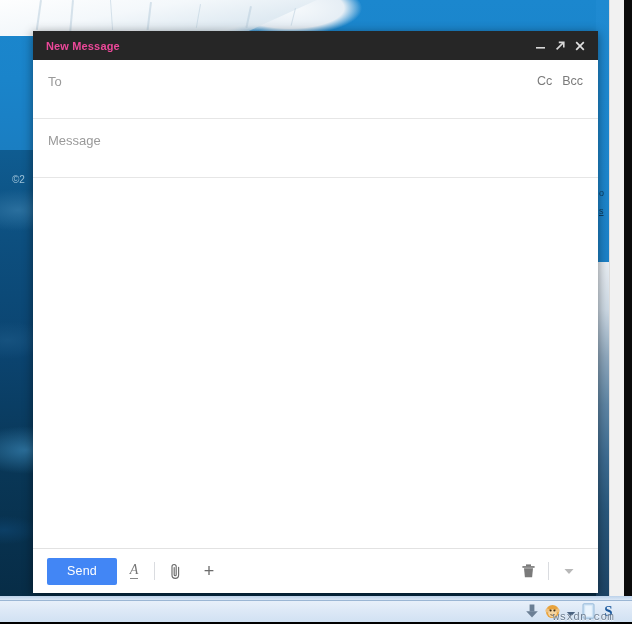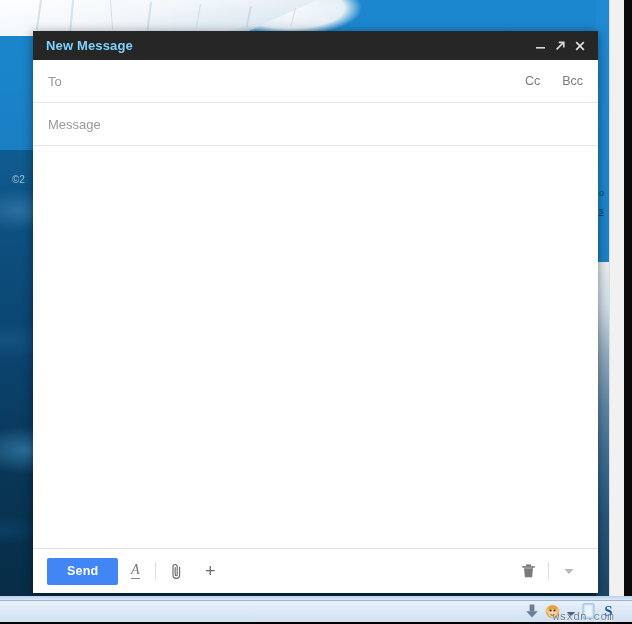--- a/index.html
+++ b/index.html
@@ -188,46 +188,45 @@
   }
   #compose-titlebar {
     height: 29px;
     background: #262626;
     display: flex;
     align-items: center;
     padding: 0 8px 0 13px;
     flex: 0 0 auto;
   }
   #compose-title {
-    color: #7dd3fc;
-    font-size: 13px;
+    color: #ec4899;
+    font-size: 11px;
     font-weight: bold;
     font-family: "Liberation Sans", sans-serif;
     letter-spacing: .15px;
     flex: 1 1 auto;
   }
   .win-btn {
     width: 20px;
     height: 22px;
     display: flex;
     align-items: center;
     justify-content: center;
     color: #d8d8d8;
     cursor: pointer;
   }
 
   .field-row {
     height: 42px;
     border-bottom: 1px solid #e6e6e6;
     display: flex;
     align-items: center;
-    padding: 0 12px 0 15px;
+    padding: 0 12px 16px 15px;
     flex: 0 0 auto;
     background: #fff;
-    gap: 12px;
   }
   .field-label {
     color: #9a9a9a;
     font-size: 13px;
     font-family: "Liberation Sans", sans-serif;
   }
   .field-spacer { flex: 1 1 auto; }
   .ccbcc {
     color: #7b7b7b;
     font-size: 12.5px;
@@ -254,21 +253,21 @@
     background: #fff;
     display: flex;
     align-items: center;
     padding: 0 12px 0 8px;
     gap: 0;
   }
   #send-button {
     background: #4286f5;
     color: #fff;
     font-size: 12.5px;
-    font-weight: bold;
+    font-weight: normal;
     font-family: "Liberation Sans", sans-serif;
     border: none;
     border-radius: 2px;
     height: 27px;
     padding: 0 20px;
     cursor: pointer;
     margin-left: 6px;
     letter-spacing: .2px;
   }
 

